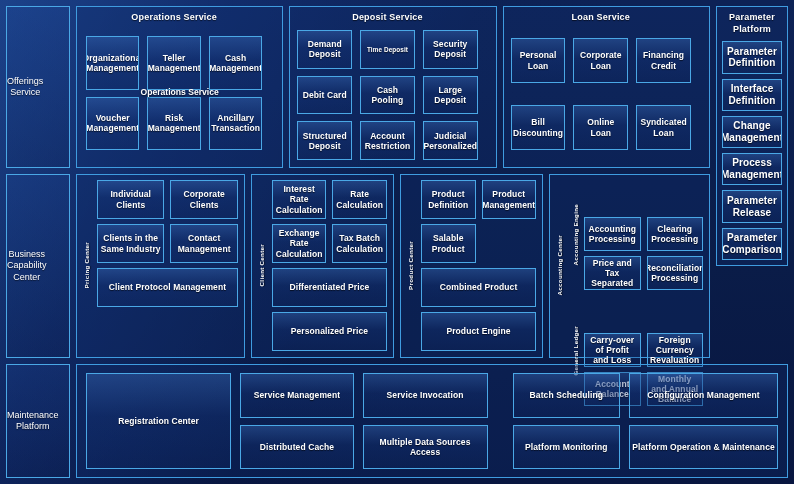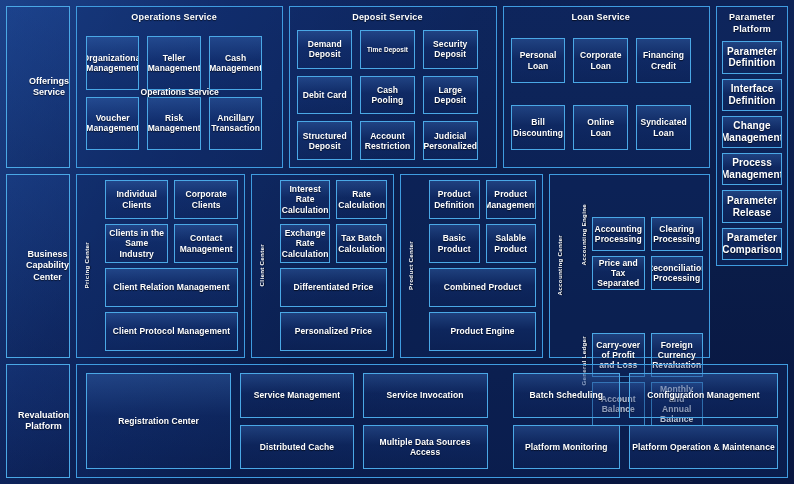--- a/index.html
+++ b/index.html
@@ -65,25 +65,25 @@
   }
 
   
   .rail {
     width: 64px;
     min-width: 64px;
     border: 1px solid #4aa8e6;
     box-sizing: border-box;
     display: flex;
     align-items: center;
-    justify-content: flex-end;
+    justify-content: flex-start;
     text-align: center;
     color: #ffffff;
     font-size: 9px;
-    font-weight: bold;
+    font-weight: normal;
     line-height: 1.25;
     background: linear-gradient(180deg, rgba(30,70,150,0.25), rgba(12,34,88,0.18));
     text-shadow: 0 1px 1px rgba(0,0,0,0.6);
   }
 
   
   .sec-title {
     color: #ffffff;
     font-size: 9px;
     font-weight: bold;
@@ -169,21 +169,21 @@
 
   
   #row-bcc {
     height: 184px;
     display: flex;
     gap: 6px;
   }
   .center-panel {
     display: flex;
     padding: 5px 6px 6px 4px;
-    gap: 13px;
+    gap: 5px;
   }
   .center-panel .vwrap {
     width: 11px;
     min-width: 11px;
     display: flex;
     align-items: center;
     justify-content: center;
   }
   .center-body {
     flex: 1;
@@ -331,21 +331,20 @@
 
     <div class="panel center-panel" id="pricing-center">
       <div class="vwrap">
         <div class="vlabel">Pricing Center</div>
       </div>
       <div class="center-body">
         <div class="item">Individual Clients</div>
         <div class="item">Corporate Clients</div>
         <div class="item">Clients in the Same Industry</div>
         <div class="item">Contact Management</div>
-        <div class="item span2">Client Relation Management</div>
         <div class="item span2">Client Protocol Management</div>
       </div>
     </div>
 
     <div class="panel center-panel" id="client-center">
       <div class="vwrap">
         <div class="vlabel">Client Center</div>
       </div>
       <div class="center-body">
         <div class="item">Interest Rate Calculation</div>
@@ -357,21 +356,20 @@
       </div>
     </div>
 
     <div class="panel center-panel" id="product-center">
       <div class="vwrap">
         <div class="vlabel">Product Center</div>
       </div>
       <div class="center-body">
         <div class="item">Product Definition</div>
         <div class="item">Product Management</div>
-        <div class="item">Basic Product</div>
         <div class="item">Salable Product</div>
         <div class="item span2">Combined Product</div>
         <div class="item span2">Product Engine</div>
       </div>
     </div>
 
     <div class="panel center-panel" id="acct-center">
       <div class="vwrap">
         <div class="vlabel">Accounting Center</div>
       </div>
@@ -404,21 +402,21 @@
       </div>
     </div>
 
     <div style="width:72px; min-width:72px;"></div>
   </div>
 
   <div id="row-tech">
 
     <div class="rail">
       <div>
-        <div>Revaluation</div>
+        <div>Maintenance</div>
         <div>Platform</div>
       </div>
     </div>
 
     <div class="panel" id="tech-panel">
       <div class="item reg">Registration Center</div>
 
       <div class="tech-col c1">
         <div class="item">Service Management</div>
         <div class="item">Distributed Cache</div>

